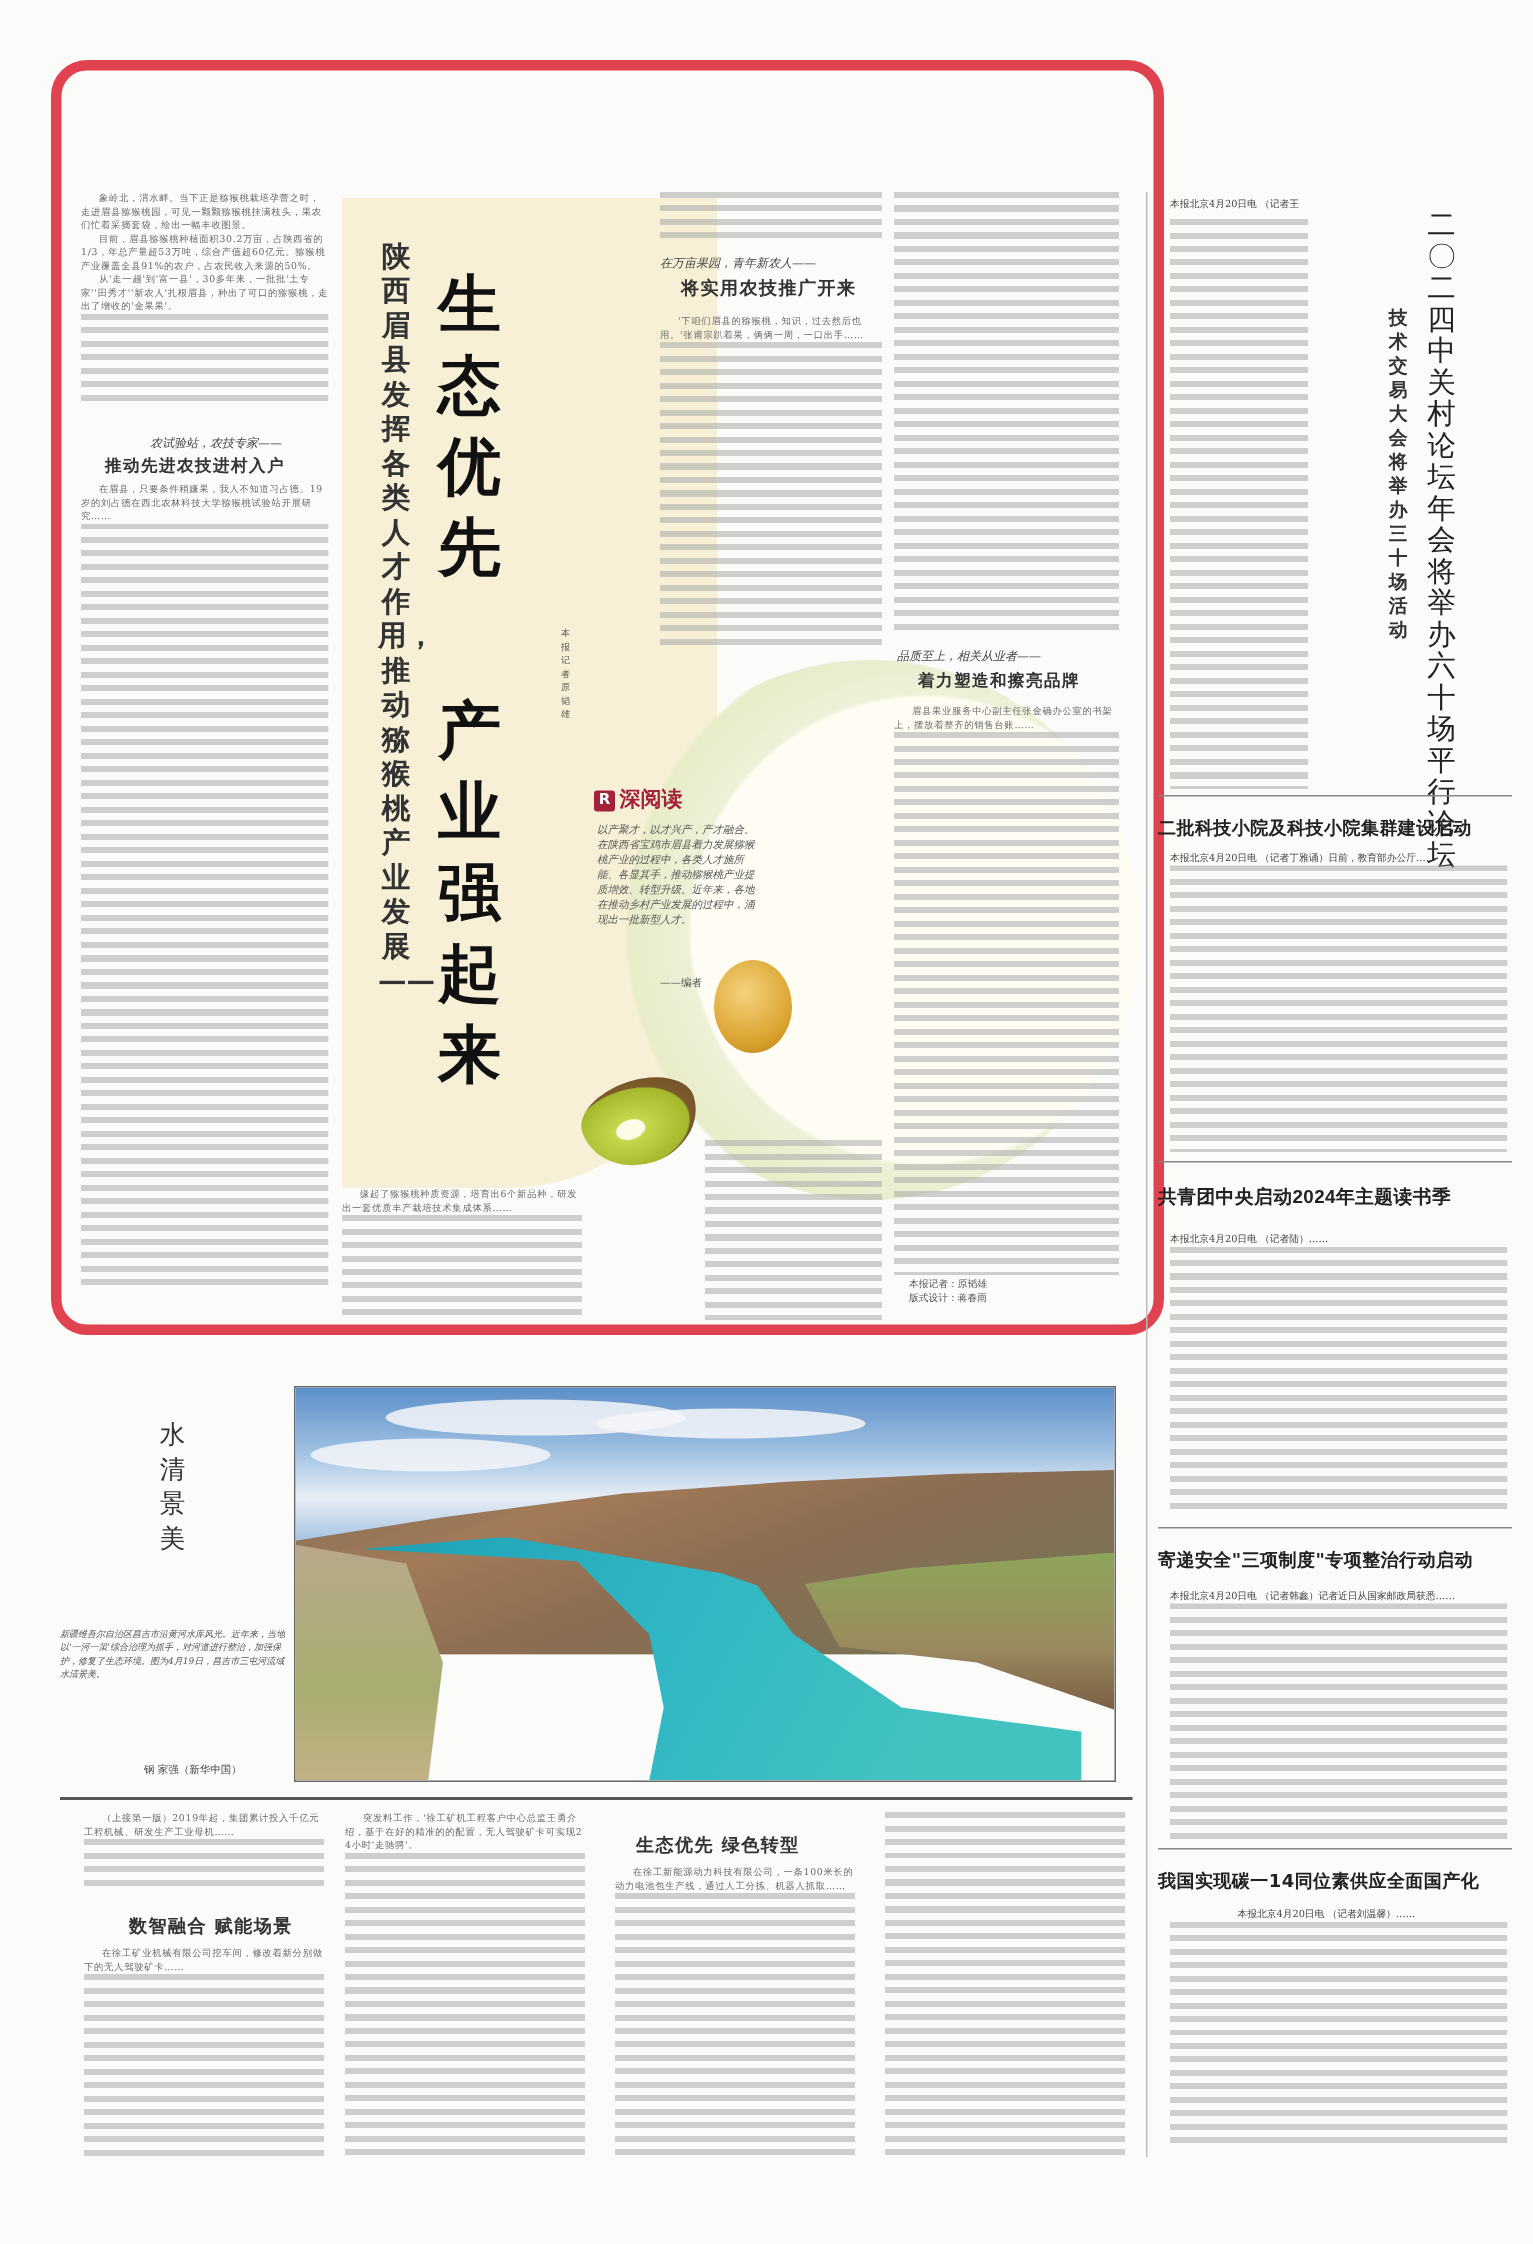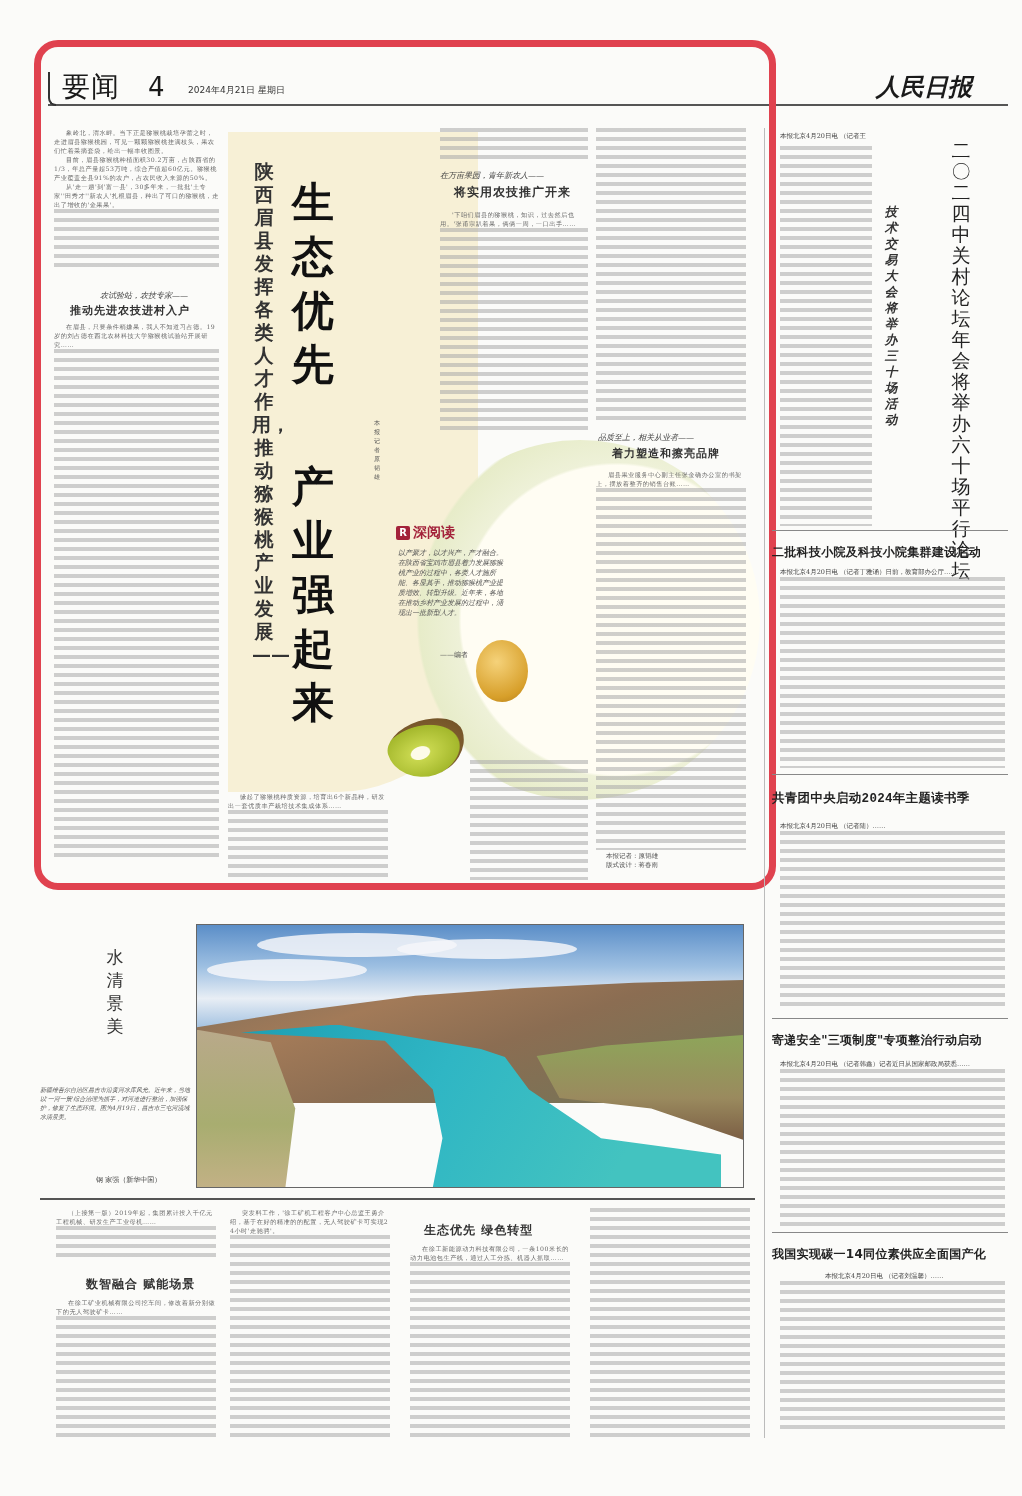--- a/index.html
+++ b/index.html
@@ -64,27 +64,20 @@
   
   .bottom-rule { position: absolute; left: 40px; top: 1198px; width: 715px; height: 2px; background: #555; }
   .bt-head { position: absolute; font-family: "DejaVu Sans", sans-serif; font-weight: bold; font-size: 12px; color: #333; letter-spacing: 1px; white-space: nowrap; }
   .col-sep { position: absolute; width: 1px; background: #bbb; }
 </style>
 </head>
 <body>
 
 <div class="page">
 
-  <div class="masthead">
-    <div class="mh-bracket"></div>
-    <div class="mh-section">要闻</div>
-    <div class="mh-page">4</div>
-    <div class="mh-date">2024年4月21日  星期日</div>
-    <div class="mh-logo">人民日报</div>
-  </div>
 
   <div class="txt" style="left:54px;top:128px;width:165px;height:160px;">
     <p>象岭北，渭水畔。当下正是猕猴桃栽培孕蕾之时，走进眉县猕猴桃园，可见一颗颗猕猴桃挂满枝头，果农们忙着采摘套袋，绘出一幅丰收图景。</p>
     <p>目前，眉县猕猴桃种植面积30.2万亩，占陕西省的1/3，年总产量超53万吨，综合产值超60亿元。猕猴桃产业覆盖全县91%的农户，占农民收入来源的50%。</p>
     <p>从'走一趟'到'富一县'，30多年来，一批批'土专家''田秀才''新农人'扎根眉县，种出了可口的猕猴桃，走出了增收的'金果果'。</p>
     <div class="lines" style="height:60px"></div>
   </div>
 
   <div class="subhead-kicker" style="left:56px;top:290px;margin-left:44px;">农试验站，农技专家——</div>
   <div class="subhead" style="left:70px;top:303px;">推动先进农技进村入户</div>
@@ -141,31 +134,31 @@
 
   <div class="highlight"></div>
 
   <div class="txt" style="left:780px;top:132px;width:92px;height:16px;font-size:6.5px;color:#444;">
     <div style="font-size:6.5px;line-height:9px;white-space:nowrap;">本报北京4月20日电  （记者王</div>
   </div>
   <div class="txt" style="left:780px;top:146px;width:92px;height:380px;">
     <div class="lines"></div>
   </div>
   <div class="rc-vtitle" style="left:948px;top:140px;">二〇二四中关村论坛年会将举办六十场平行论坛</div>
-  <div class="rc-vsub" style="left:883px;top:204px;font-style:italic;">技术交易大会将举办三十场活动</div>
+  <div class="rc-vsub" style="left:924px;top:204px;">技术交易大会将举办三十场活动</div>
 
   <div class="rule" style="left:772px;top:530px;width:236px;"></div>
   <div class="rc-head" style="top:544px;">二批科技小院及科技小院集群建设启动</div>
   <div class="txt" style="left:780px;top:568px;width:225px;height:200px;">
     <div style="font-size:6.5px;line-height:9px;color:#444;white-space:nowrap;">本报北京4月20日电  （记者丁雅诵）日前，教育部办公厅……</div>
     <div class="lines"></div>
   </div>
 
   <div class="rule" style="left:772px;top:774px;width:236px;"></div>
-  <div class="rc-head" style="top:790px;font-size:12.5px;font-family:Liberation Mono, monospace;">共青团中央启动2024年主题读书季</div>
+  <div class="rc-head" style="top:790px;font-size:12.5px;font-family:Liberation Sans, sans-serif;">共青团中央启动2024年主题读书季</div>
   <div class="txt" style="left:780px;top:822px;width:225px;height:186px;">
     <div style="font-size:6.5px;line-height:9px;color:#444;white-space:nowrap;">本报北京4月20日电  （记者陆）……</div>
     <div class="lines"></div>
   </div>
 
   <div class="rule" style="left:772px;top:1018px;width:236px;"></div>
   <div class="rc-head" style="top:1032px;">寄递安全"三项制度"专项整治行动启动</div>
   <div class="txt" style="left:780px;top:1060px;width:225px;height:168px;">
     <div style="font-size:6.5px;line-height:9px;color:#444;white-space:nowrap;">本报北京4月20日电  （记者韩鑫）记者近日从国家邮政局获悉……</div>
     <div class="lines"></div>

